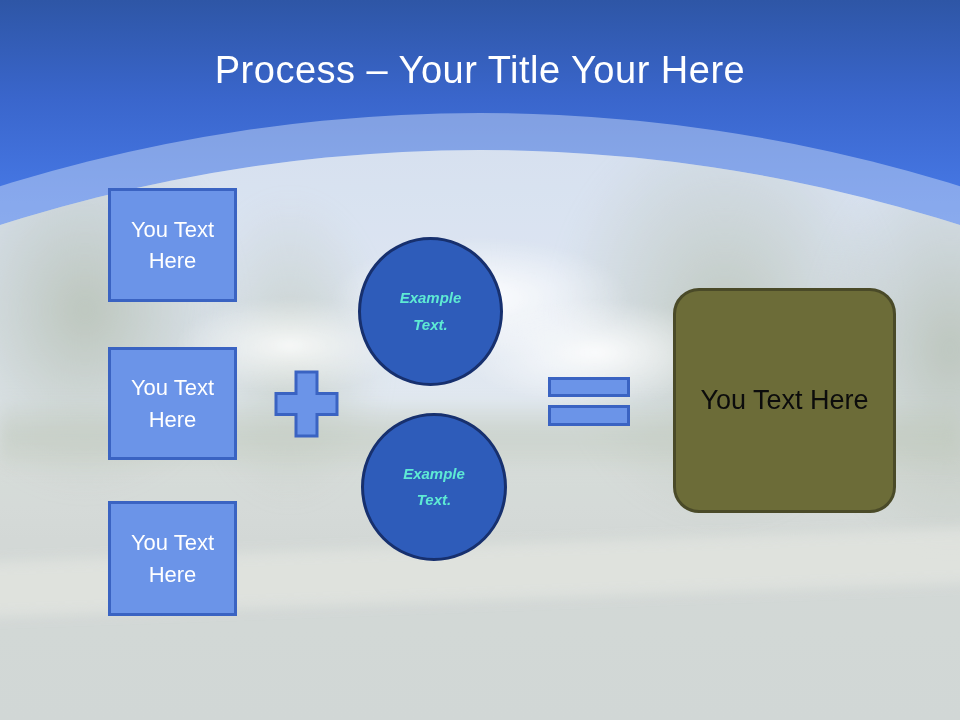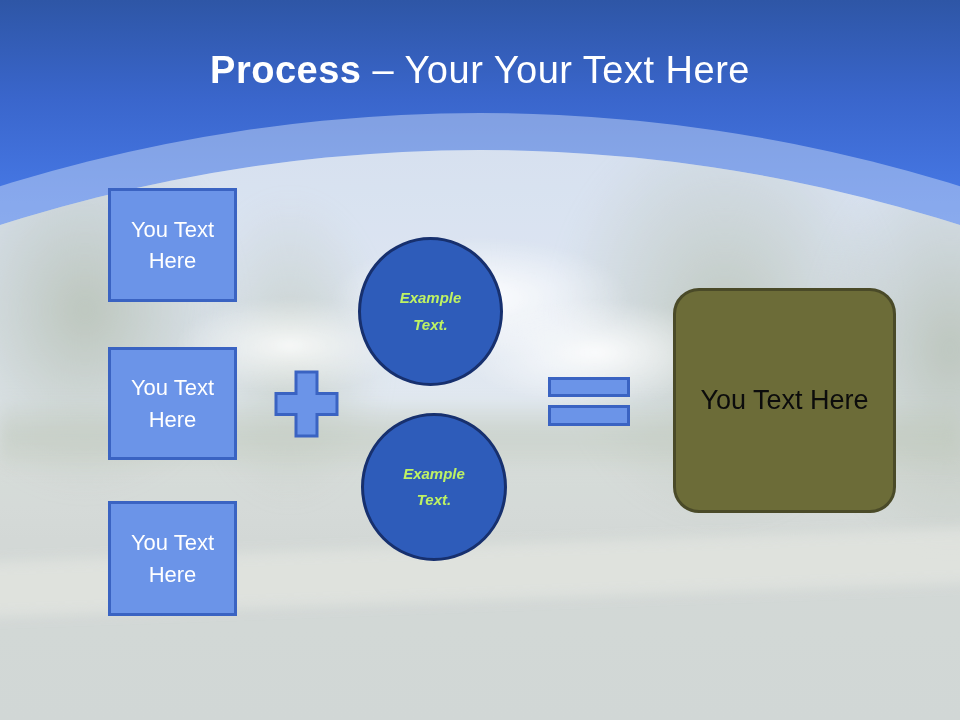--- a/index.html
+++ b/index.html
@@ -54,21 +54,21 @@
   .path-band { left: -20px; top: 545px; width: 1000px; height: 55px;
     background: rgba(216,220,214,0.85); filter: blur(6px); transform: rotate(-2deg); }
   .wash { inset: 0; background: rgba(255,255,255,0.22); }
 
   
   .title {
     position: absolute; left: 0; top: 50px; width: 960px; z-index: 4;
     text-align: center; color: #ffffff; font-size: 38px; line-height: 1.1;
     letter-spacing: 0.5px;
   }
-  .title .bold { font-weight: bold; }
+  .title .bold { font-weight: normal; }
   .title .rest { font-weight: normal; }
 
   
   .shape { position: absolute; z-index: 5; display: flex; align-items: center; justify-content: center; text-align: center; margin-top: 14px; }
 
   .left-box {
     left: 108px; width: 129px;
     background: #6b94e8; border: 3px solid #3a63c2;
     color: #ffffff; font-size: 22px; line-height: 1.42;
     padding: 0 8px;
@@ -78,21 +78,21 @@
   .left-box.b3 { top: 487px; height: 115px; }
 
   .op-plus { left: 274px; top: 356px; width: 65px; height: 68px; }
   .op-equals { left: 548px; top: 363px; width: 82px; height: 49px;
     flex-direction: column; justify-content: space-between; }
   .eq-bar { width: 82px; height: 20px; background: #6b94e8; border: 3px solid #3a63c2; }
   .eq-bar.second { height: 21px; }
 
   .circle {
     background: #2e5cba; border: 3px solid #17306e; border-radius: 50%;
-    color: #bef264; font-size: 15px; font-weight: bold; font-style: italic;
+    color: #5eead4; font-size: 15px; font-weight: bold; font-style: italic;
     line-height: 1.75;
   }
   .circle .inner { width: 100px; }
   .circle.c1 { left: 358px; top: 223px; width: 145px; height: 149px; }
   .circle.c2 { left: 361px; top: 399px; width: 146px; height: 148px; }
 
   .result-box {
     left: 673px; top: 274px; width: 223px; height: 225px;
     background: #6c6c38; border: 3px solid #4a4a28; border-radius: 26px;
     color: #0c0c0c; font-size: 27px; padding: 0 10px;
@@ -112,21 +112,21 @@
     <div class="blob tree-right1"></div>
     <div class="blob tree-right2"></div>
     <div class="blob cloud1"></div>
     <div class="blob cloud2"></div>
     <div class="blob cloud3"></div>
     <div class="treeline"></div>
     <div class="path-band"></div>
     <div class="wash"></div>
   </div>
 
-  <h1 class="title"><span class="bold">Process</span><span class="rest"> – Your Your Text Here</span></h1>
+  <h1 class="title"><span class="bold">Process</span><span class="rest"> – Your Title Your Here</span></h1>
 
   <div class="shape left-box b1">
     <span>You Text Here</span>
   </div>
   <div class="shape left-box b2">
     <span>You Text Here</span>
   </div>
   <div class="shape left-box b3">
     <span>You Text Here</span>
   </div>

